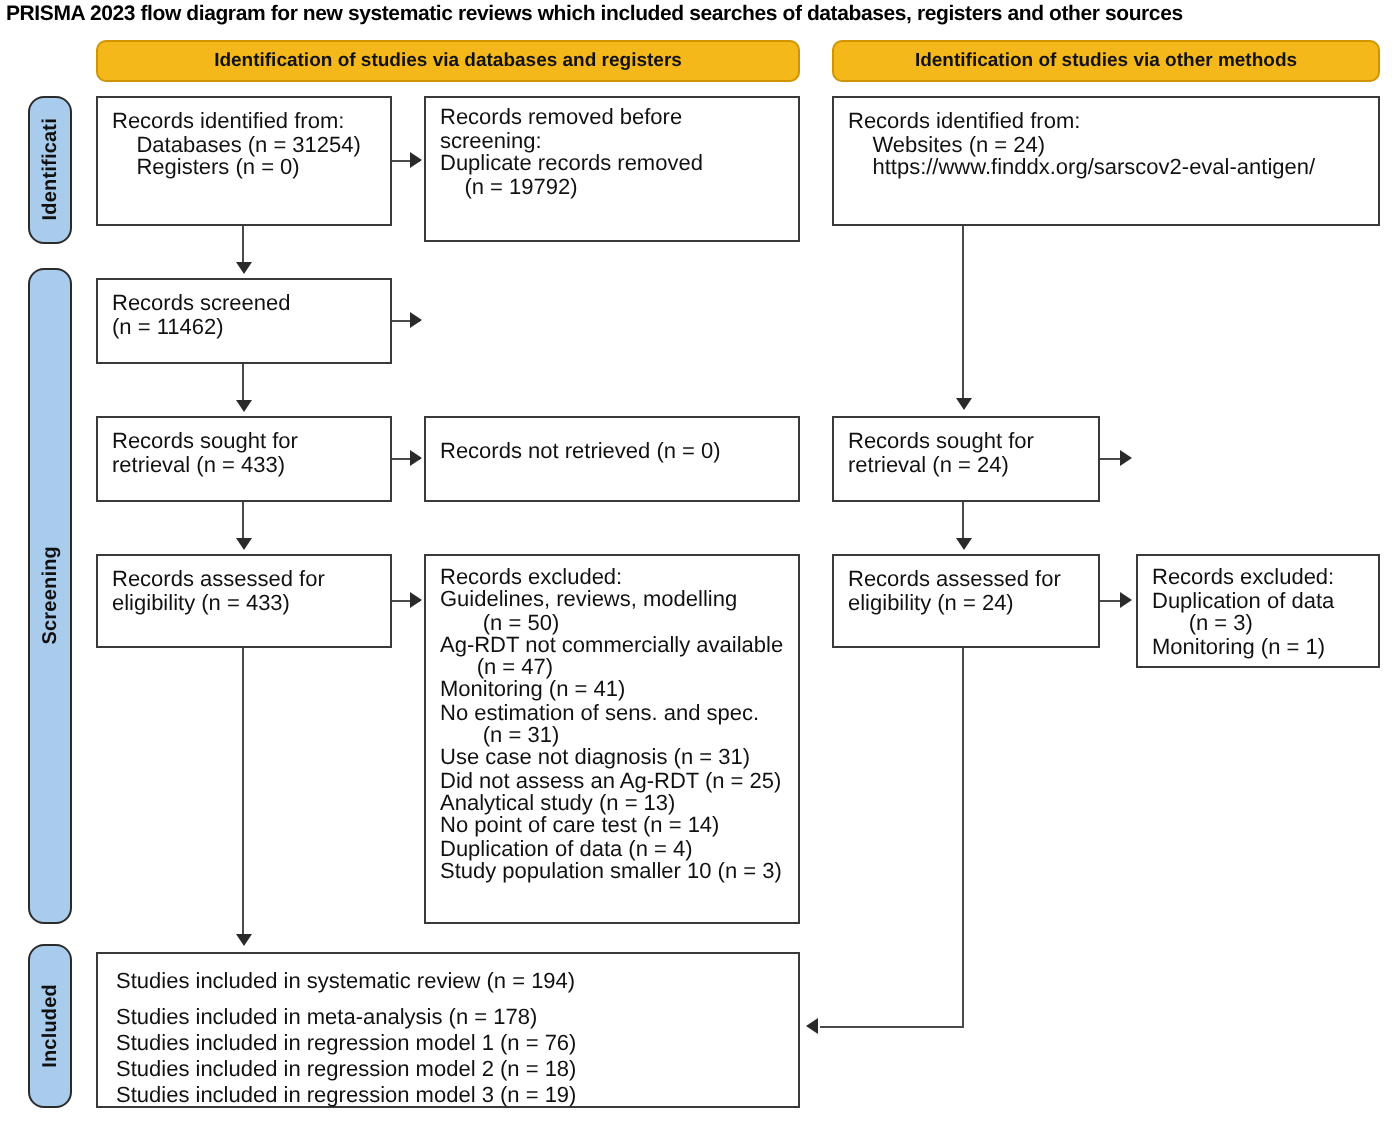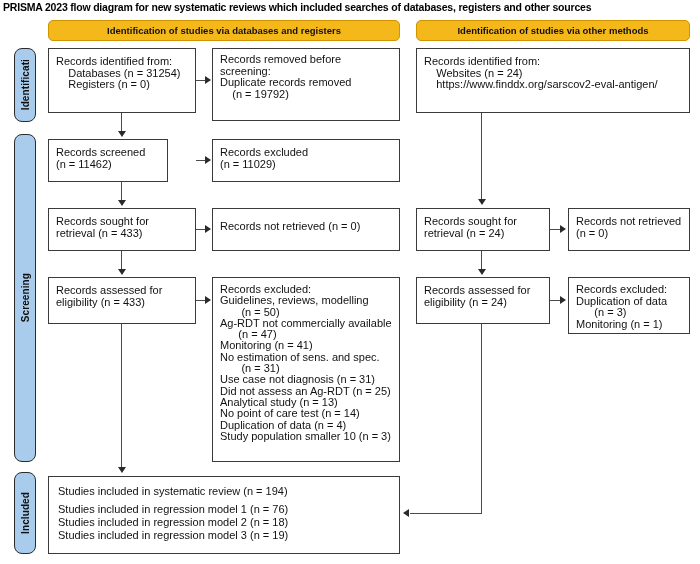--- a/index.html
+++ b/index.html
@@ -109,25 +109,23 @@
 
   <div class="box pad-lg" style="left:48px;top:48px;width:148px;height:65px;">Records identified from:
     Databases (n = 31254)
     Registers (n = 0)</div>
 
   <div class="box" style="left:212px;top:48px;width:188px;height:73px;">Records removed before
 screening:
 Duplicate records removed
     (n = 19792)</div>
 
-  <div class="box pad-lg" style="left:48px;top:139px;width:120px;height:43px;">Records screened
+  <div class="box pad-lg" style="left:48px;top:139px;width:148px;height:43px;">Records screened
 (n = 11462)</div>
 
-  <div class="box pad-lg" style="left:212px;top:139px;width:188px;height:43px;">Records excluded
-(n = 11029)</div>
 
   <div class="box pad-lg" style="left:48px;top:208px;width:148px;height:43px;">Records sought for
 retrieval (n = 433)</div>
 
   <div class="box" style="left:212px;top:208px;width:188px;height:43px;padding-top:12px;">Records not retrieved (n = 0)</div>
 
   <div class="box pad-lg" style="left:48px;top:277px;width:148px;height:47px;">Records assessed for
 eligibility (n = 433)</div>
 
   <div class="box tight" style="left:212px;top:277px;width:188px;height:185px;padding-top:6px;">Records excluded:
@@ -145,33 +143,32 @@
 Duplication of data (n = 4)
 Study population smaller 10 (n = 3)</div>
 
   <div class="box pad-lg" style="left:416px;top:48px;width:274px;height:65px;">Records identified from:
     Websites (n = 24)
     https://www.finddx.org/sarscov2-eval-antigen/</div>
 
   <div class="box pad-lg" style="left:416px;top:208px;width:134px;height:43px;">Records sought for
 retrieval (n = 24)</div>
 
-  <div class="box pad-lg" style="left:568px;top:208px;width:122px;height:43px;">Records not retrieved
-(n = 0)</div>
 
   <div class="box pad-lg" style="left:416px;top:277px;width:134px;height:47px;">Records assessed for
 eligibility (n = 24)</div>
 
   <div class="box" style="left:568px;top:277px;width:122px;height:57px;padding-top:6px;">Records excluded:
 Duplication of data
       (n = 3)
 Monitoring (n = 1)</div>
 
   <div class="box" style="left:48px;top:476px;width:352px;height:78px;padding:8px 6px 4px 9px;white-space:normal;line-height:13px;">
     <div style="margin-bottom:5px;">Studies included in systematic review (n = 194)</div>
+    <div>Studies included in meta-analysis (n = 178)</div>
     <div>Studies included in regression model 1  (n = 76)</div>
     <div>Studies included in regression model 2 (n = 18)</div>
     <div>Studies included in regression model 3 (n = 19)</div>
   </div>
 
   <div class="ln h" style="left:196px;top:80px;width:14px;"></div>
   <div class="arw right" style="left:205px;top:76px;"></div>
 
   <div class="ln v" style="left:121px;top:113px;height:20px;"></div>
   <div class="arw down" style="left:118px;top:131px;"></div>

